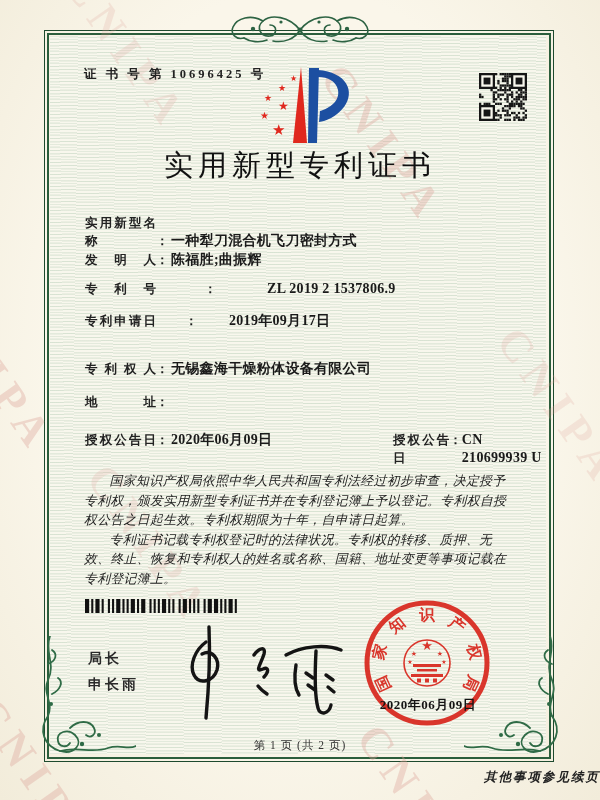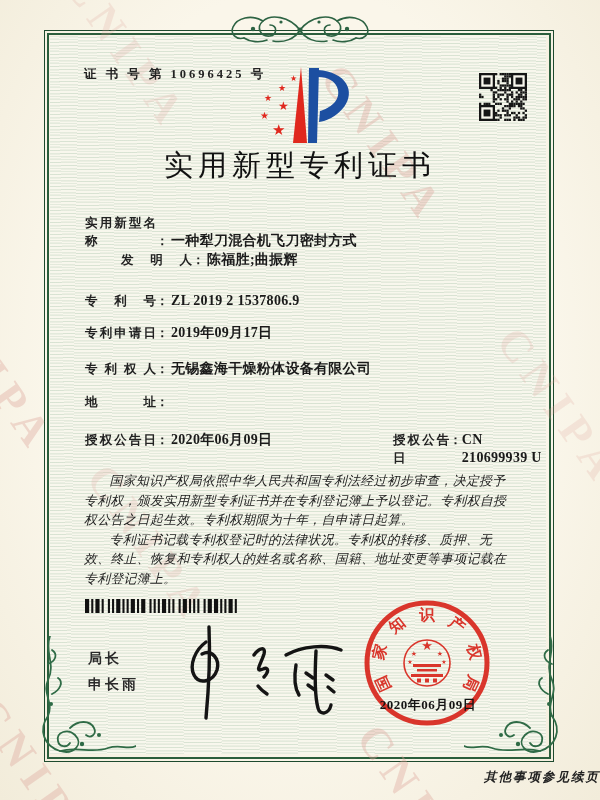--- a/index.html
+++ b/index.html
@@ -281,31 +281,31 @@
       <rect x="6.571428571428571" y="38.57142857142857" width="6.857142857142857" height="6.857142857142857" fill="#161616"></rect>
     </svg>
 
   <div class="title">实用新型专利证书</div>
 
   <div class="row" style="top:214px;">
     <span class="lab">实用新型名称</span>
       <span class="colon">：</span>
     <span class="val">一种犁刀混合机飞刀密封方式</span>
   </div>
-  <div class="row" style="top:251px;margin-left:36px;">
+  <div class="row" style="top:251px;">
     <span class="lab">发明人</span>
       <span class="colon">：</span>
     <span class="val">陈福胜;曲振辉</span>
   </div>
-  <div class="row" style="top:292px;">
+  <div class="row" style="top:280px;gap:48px;">
     <span class="lab">专利号</span>
       <span class="colon">：</span>
     <span class="val">ZL 2019 2 1537806.9</span>
   </div>
-  <div class="row" style="top:324px;">
+  <div class="row" style="top:312px;gap:29px;">
     <span class="lab">专利申请日</span>
       <span class="colon">：</span>
     <span class="val">2019年09月17日</span>
   </div>
   <div class="row" style="top:360px;">
     <span class="lab">专利权人</span>
       <span class="colon">：</span>
     <span class="val">无锡鑫海干燥粉体设备有限公司</span>
   </div>
   <div class="row" style="top:393px;">
@@ -403,15 +403,16 @@
         <rect x="57" y="72" width="20" height="2.5" stroke="none"></rect>
         <rect x="51" y="77" width="32" height="3" stroke="none"></rect>
         <rect x="57" y="81.5" width="4" height="4" stroke="none"></rect>
         <rect x="65" y="81.5" width="4" height="4" stroke="none"></rect>
         <rect x="73" y="81.5" width="4" height="4" stroke="none"></rect>
       </g>
     </g>
   </svg>
   <div class="seal-date">2020年06月09日</div>
 
+  <div class="page-num">第 1 页 (共 2 页)</div>
   <div class="footer-note">其他事项参见续页</div>
 
 </div>
 
 </body></html>

